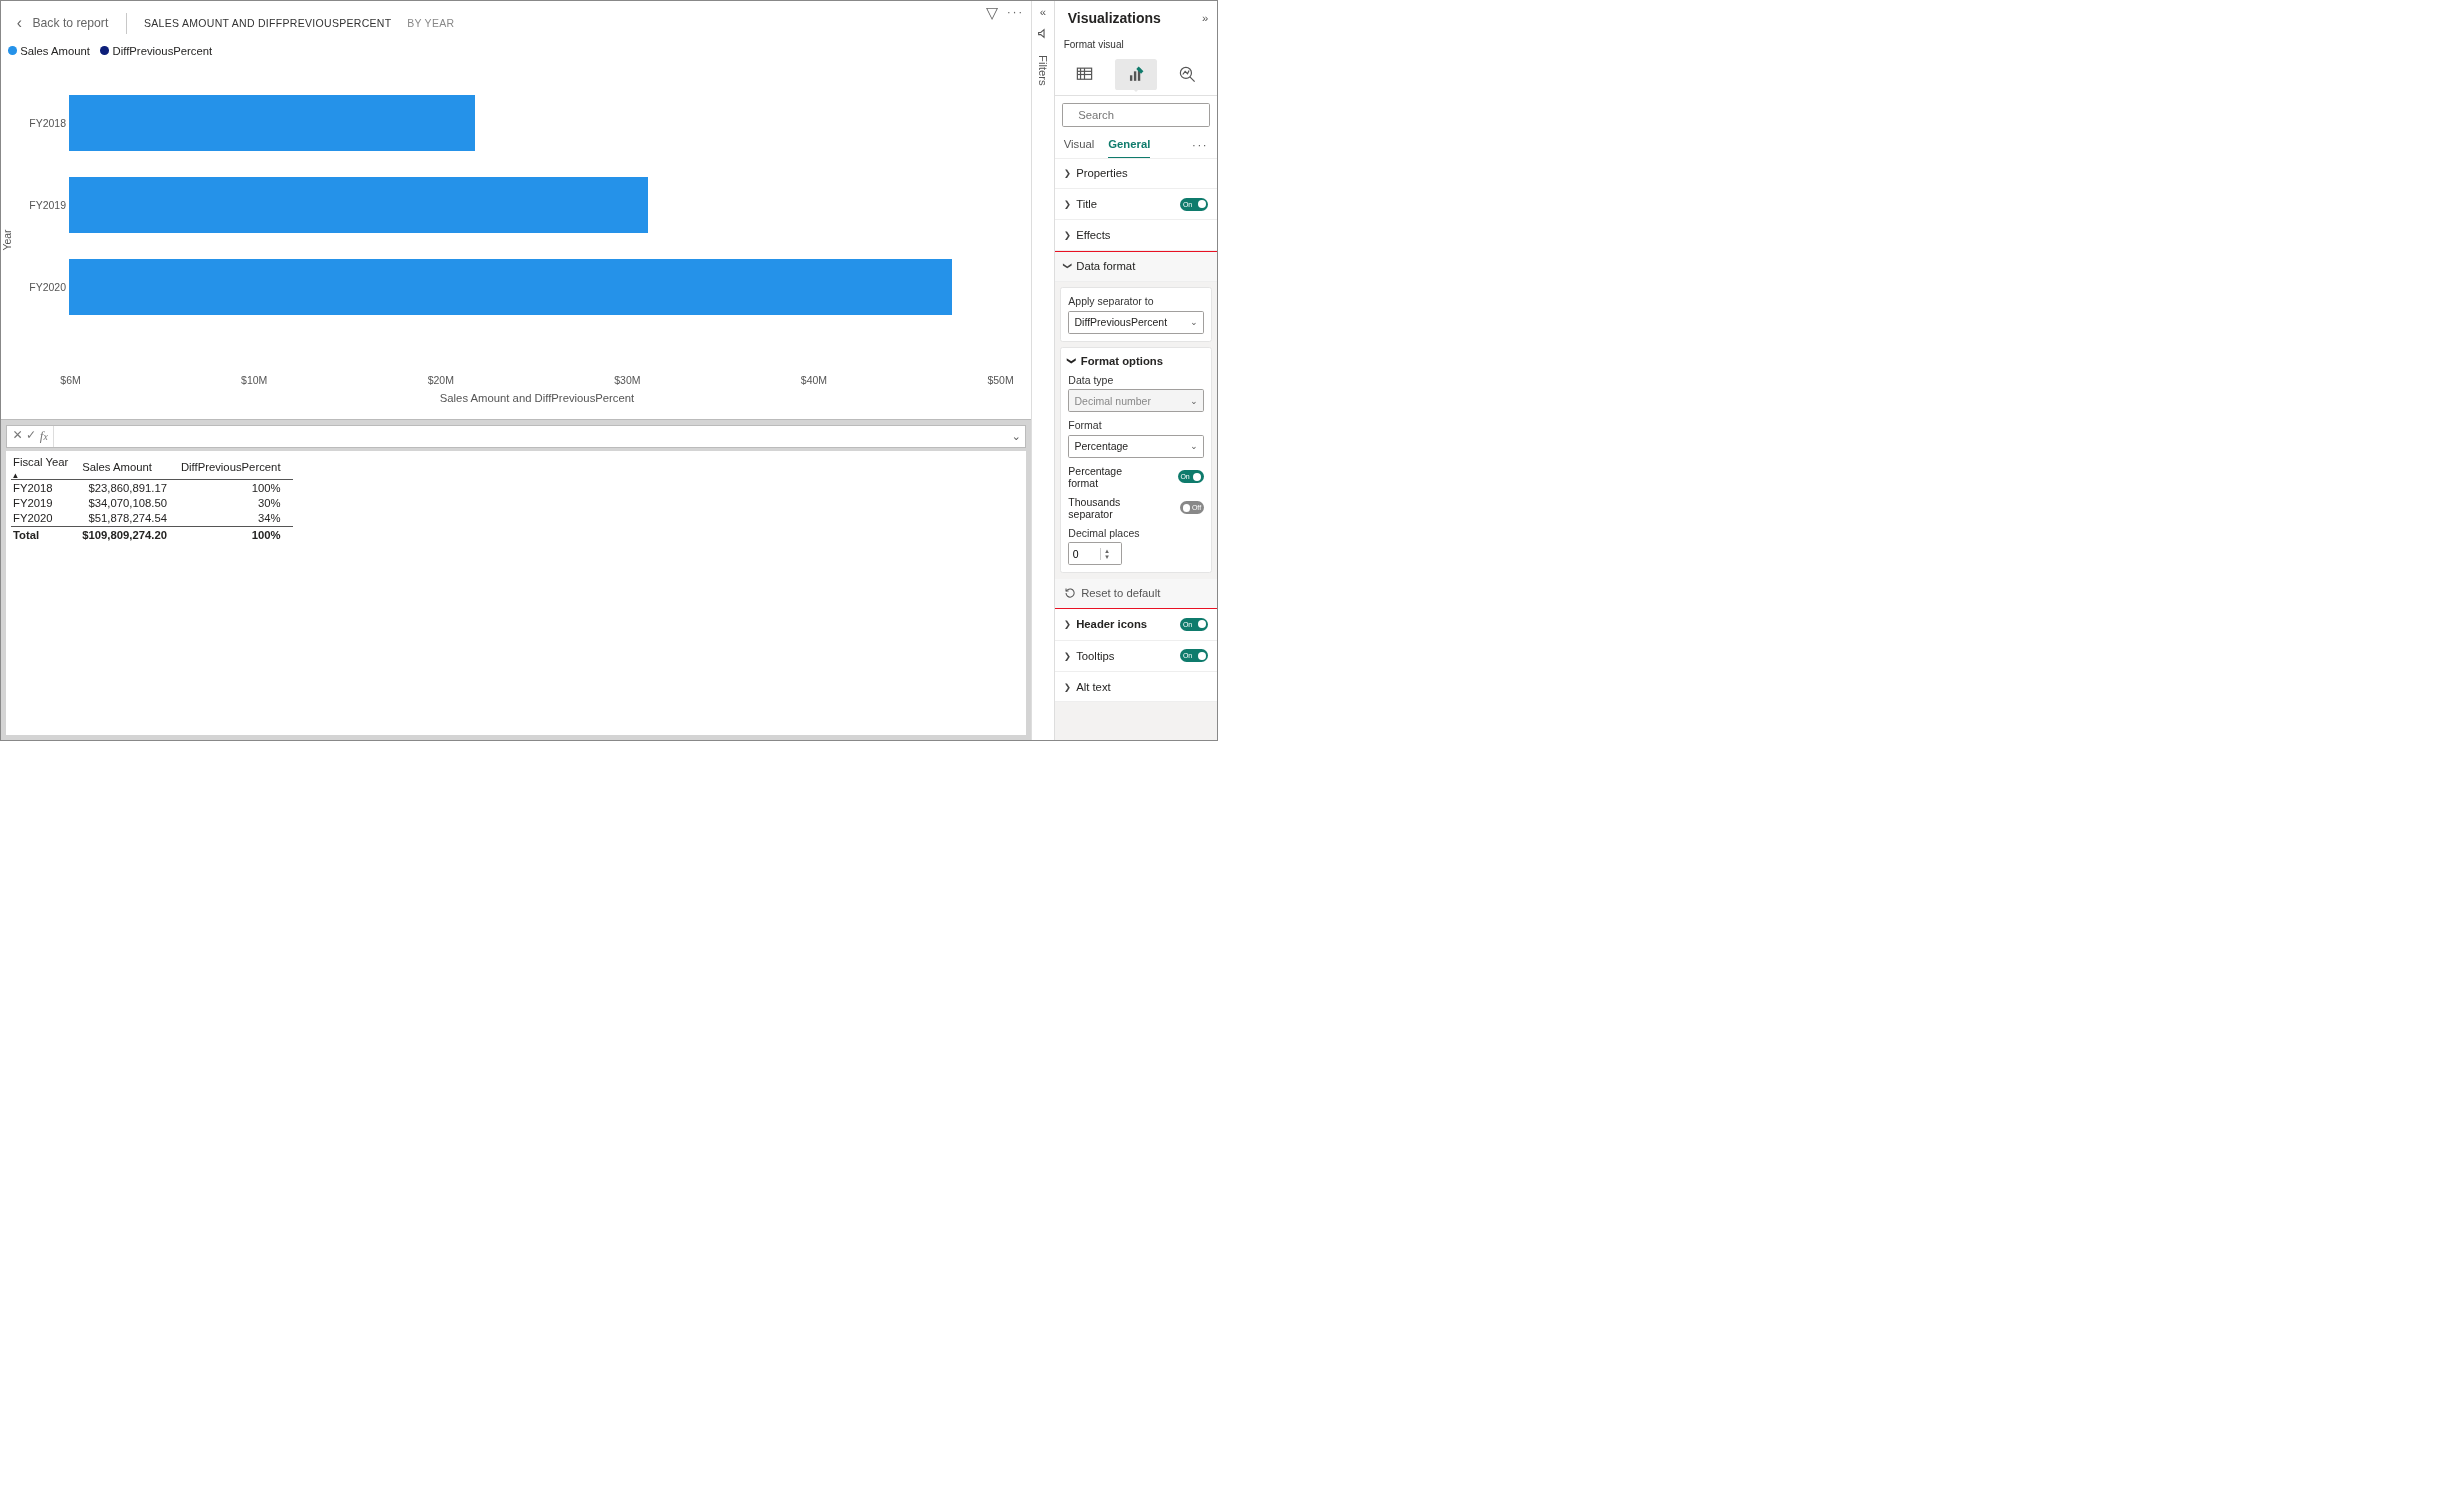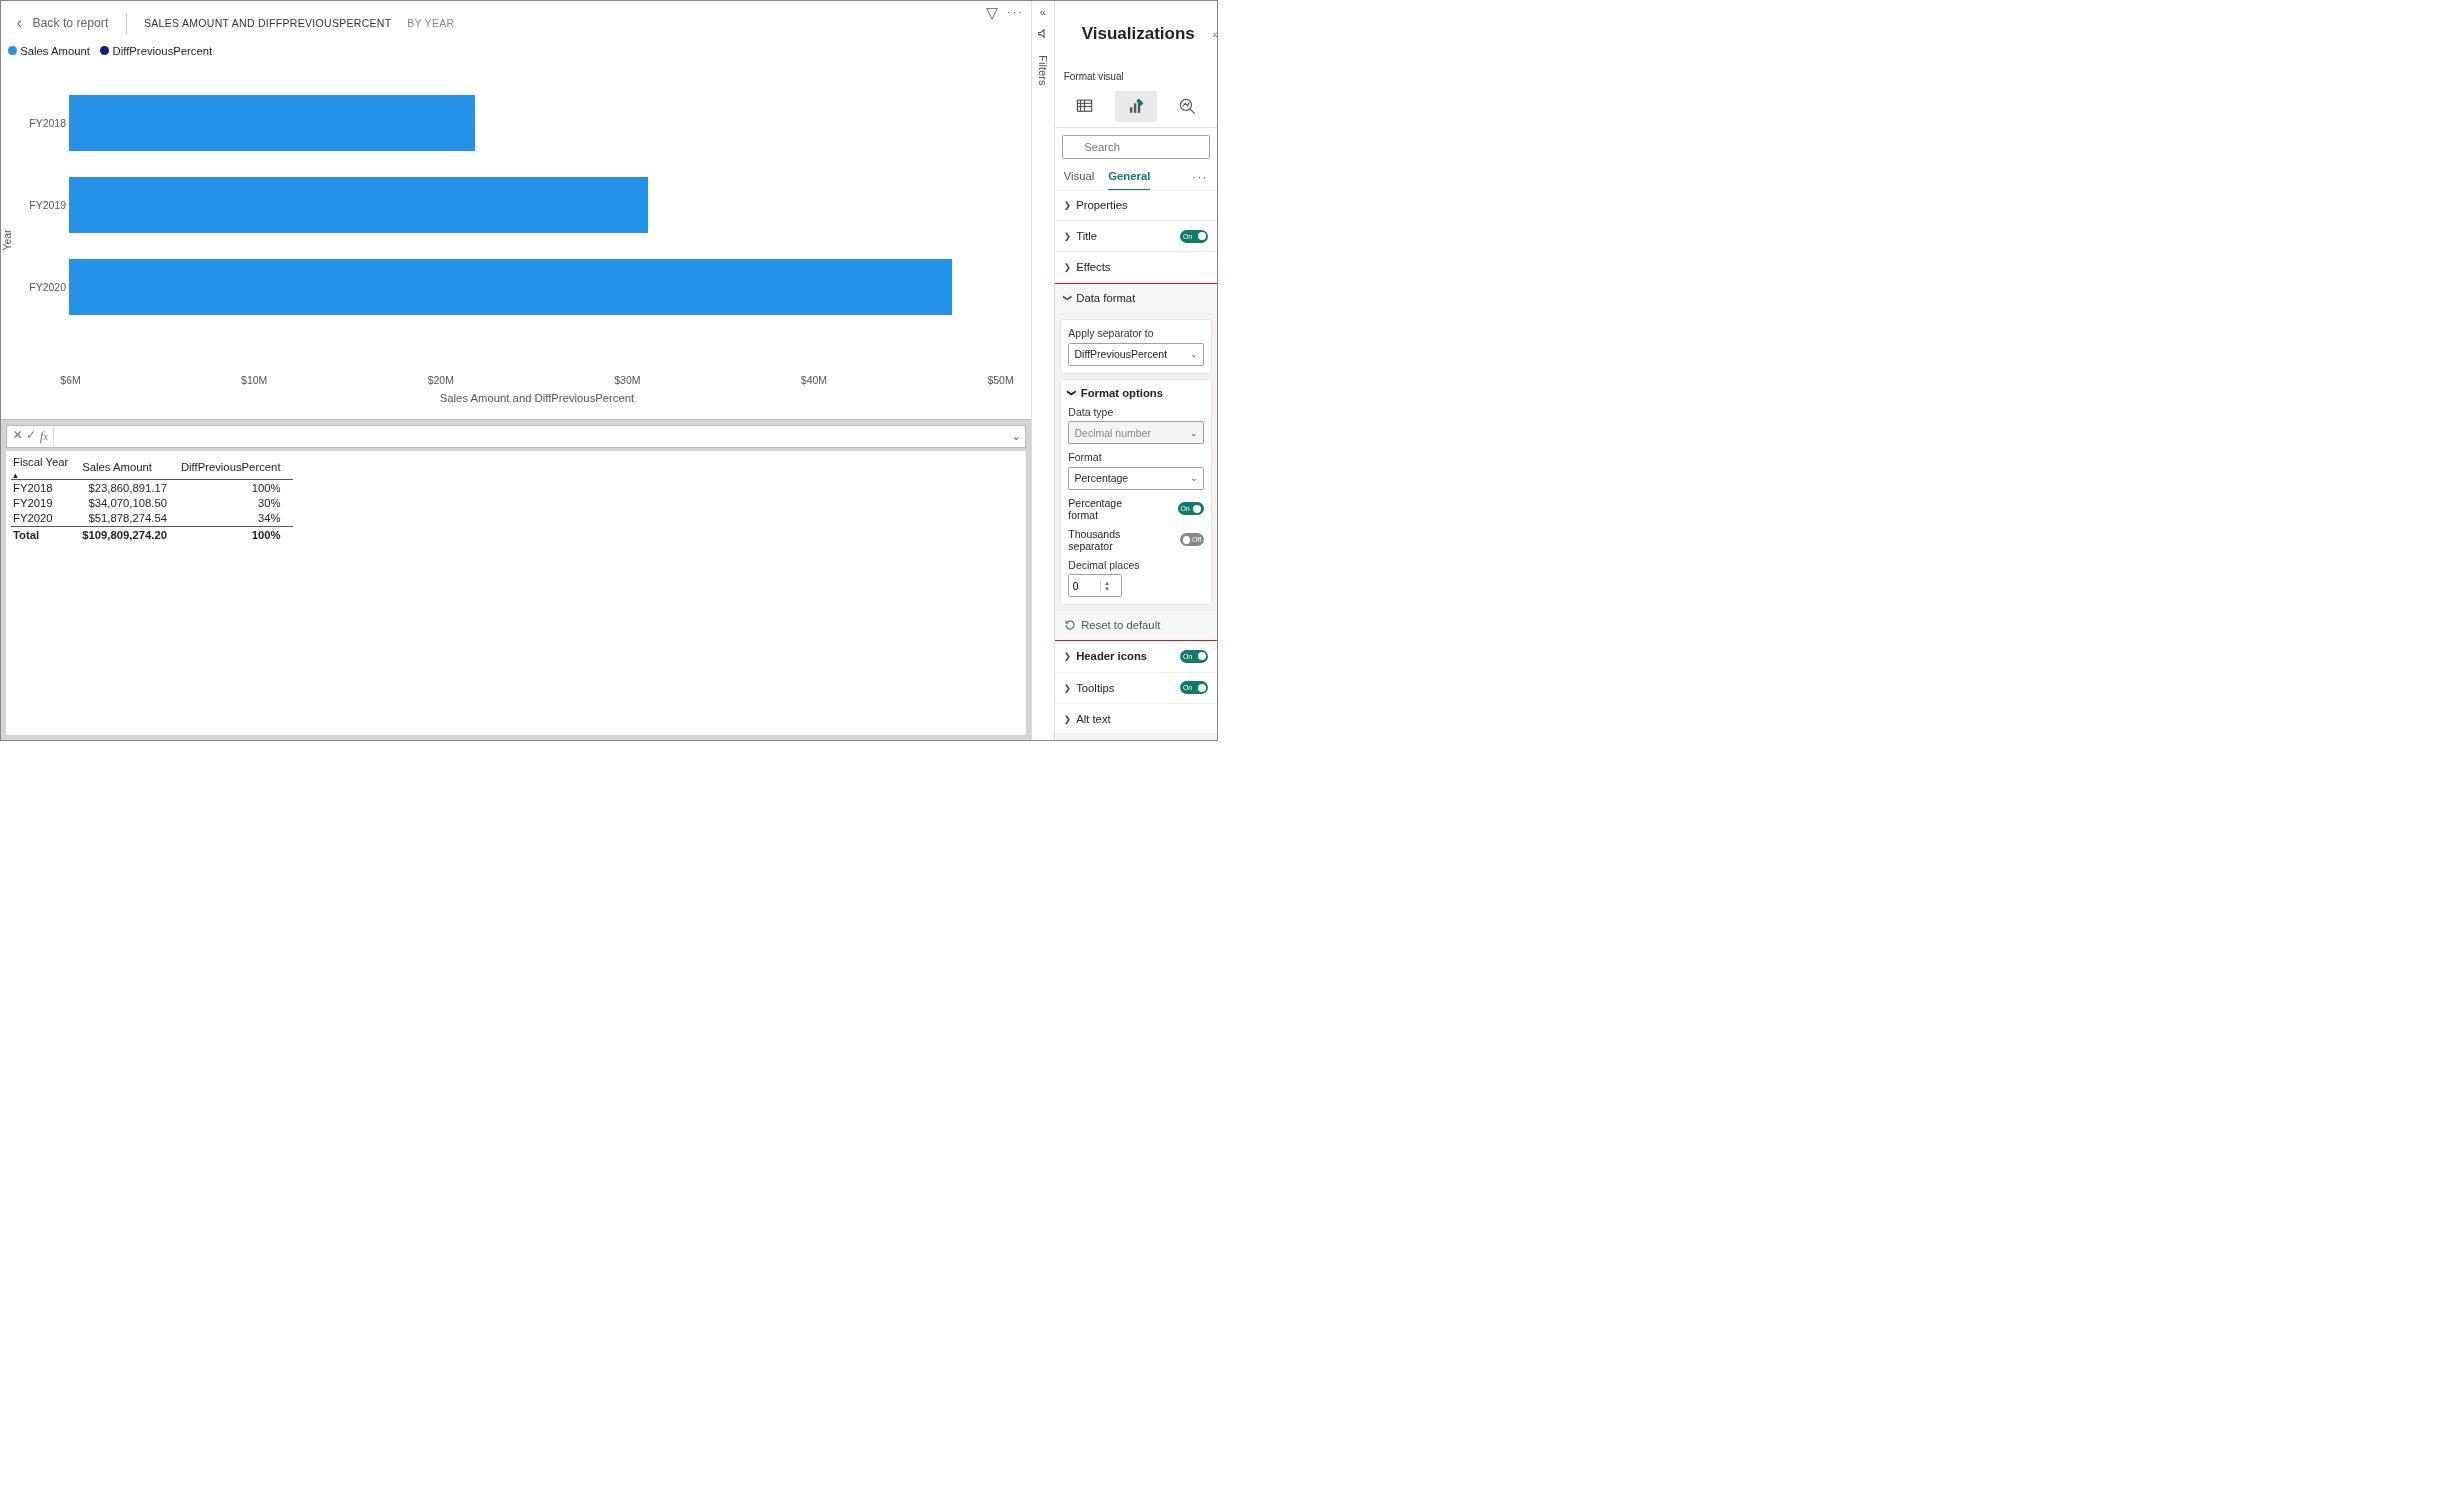--- a/index.html
+++ b/index.html
@@ -51,32 +51,32 @@
   
   
   .filters-strip { width:23px; border-left:0.9px solid #ddd; display:flex; flex-direction:column; align-items:center; padding-top:5.2px; gap:8.7px; background:#fff;}
   .filters-strip .chev { font-size:11.3px; color:#555; cursor:pointer;}
   .filters-strip .horn { font-size:13px; color:#555; cursor:pointer;}
   .filters-vert { writing-mode:vertical-rl; color:#555; font-size:11.3px; cursor:pointer; margin-top:3.5px;}
   
   
   .viz-panel { width:163px; border-left:0.9px solid #ddd; background:#f3f2f1; display:flex; flex-direction:column; overflow-y:auto; }
   .viz-head { display:flex; justify-content:space-between; align-items:center; padding:5.2px 8.7px; background:#fff;}
-  .viz-head h3 { margin:18px; font-size:17px; font-weight:600; }
+  .viz-head h3 { margin:4px; font-size:14px; font-weight:600; }
   .viz-head .exp { font-size:11.3px; cursor:pointer; color:#555;}
   .sub-head { padding:3.5px 8.7px; font-size:10px; color:#333; background:#fff;}
   
   .mode-row { display:flex; justify-content:space-around; align-items:center; padding:5.2px 3.5px; background:#fff; border-bottom:0.9px solid #e0e0e0;}
   .mode-btn { width:42px; height:31px; display:flex; align-items:center; justify-content:center; cursor:pointer; position:relative;}
   .mode-btn.active { background:#e8e8e8; border-radius:2.6px; }
   .mode-btn.active::after { content:""; position:absolute; bottom:-6.1px; left:50%; transform:translateX(-50%); border:4.4px solid transparent; border-top-color:#e8e8e8; }
   .mode-svg { width:19px; height:19px; }
   
   .search-wrap { padding:7px 7px 5.2px; background:#fff;}
-  .search-box { display:flex; align-items:center; border:0.9px solid #a19f9d; border-radius:1.7px; height:24.4px; padding:0 14px; gap:5.2px; }
+  .search-box { display:flex; align-items:center; border:0.9px solid #a19f9d; border-radius:1.7px; height:24.4px; padding:0 8px; gap:5.2px; }
   .search-box svg { width:12.2px; height:12.2px; stroke:#666;}
   .search-box input { border:none; outline:none; flex:1; font-size:11.3px; background:transparent;}
   
   .tab-row { display:flex; align-items:center; padding:0 8.7px; gap:14px; background:#fff; border-bottom:0.9px solid #eee;}
   .tab { padding:5.2px 0 7px; font-size:11.3px; color:#555; cursor:pointer; }
   .tab.active { color:#0f7b6c; border-bottom:1.7px solid #0f7b6c; font-weight:600;}
   .tab-more { margin-left:auto; color:#555; cursor:pointer; letter-spacing:1.7px;}
   
   .sec-row { display:flex; align-items:center; justify-content:space-between; padding:8.7px 8.7px; font-size:11.3px; cursor:pointer; background:#fff; border-bottom:0.9px solid #eee;}
   .sec-row .lbl { display:flex; align-items:center; gap:5.2px; }

